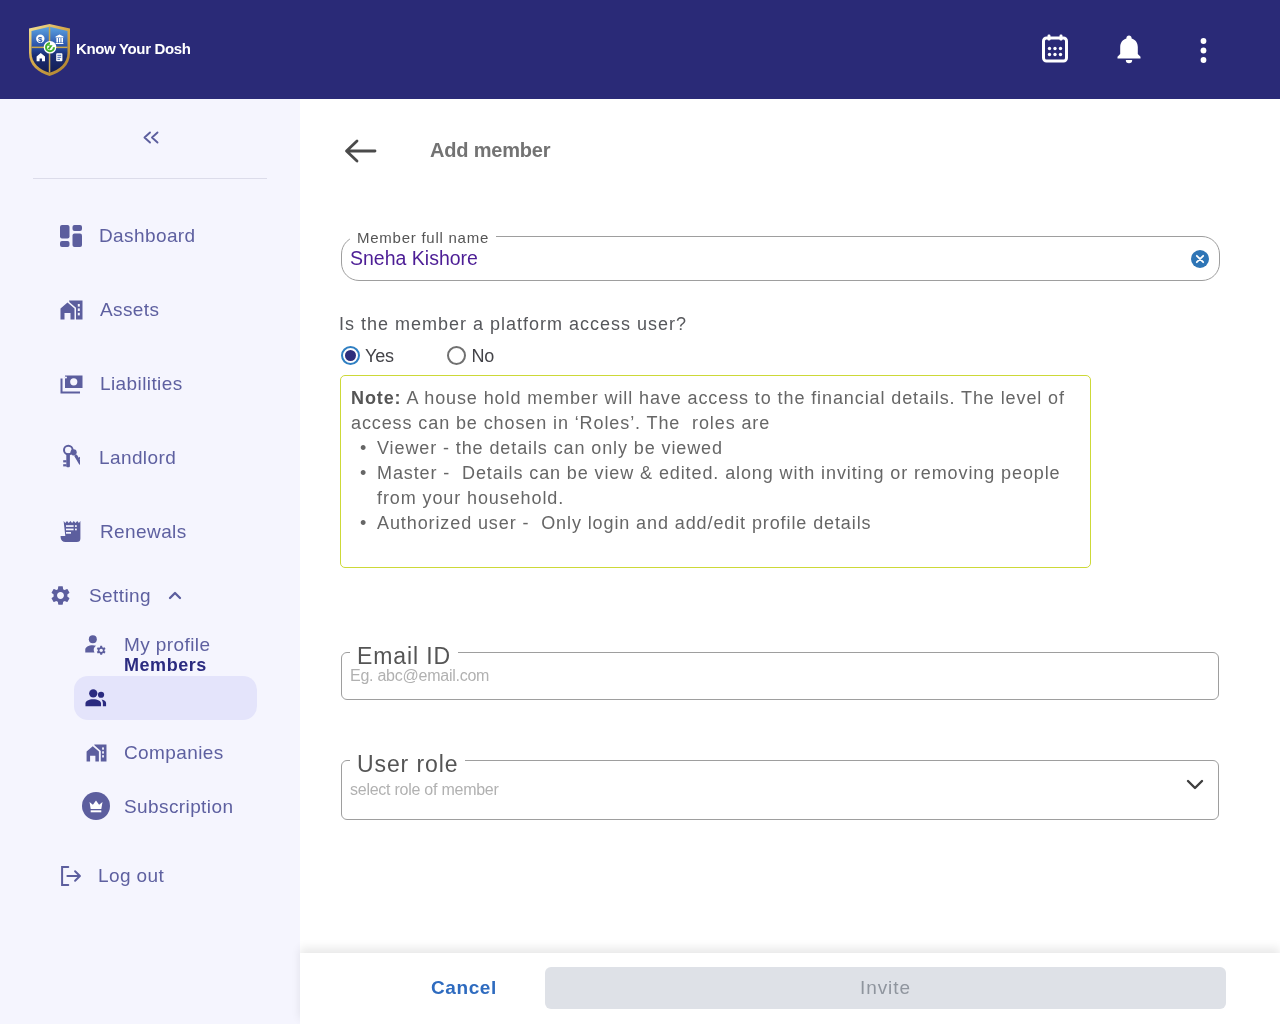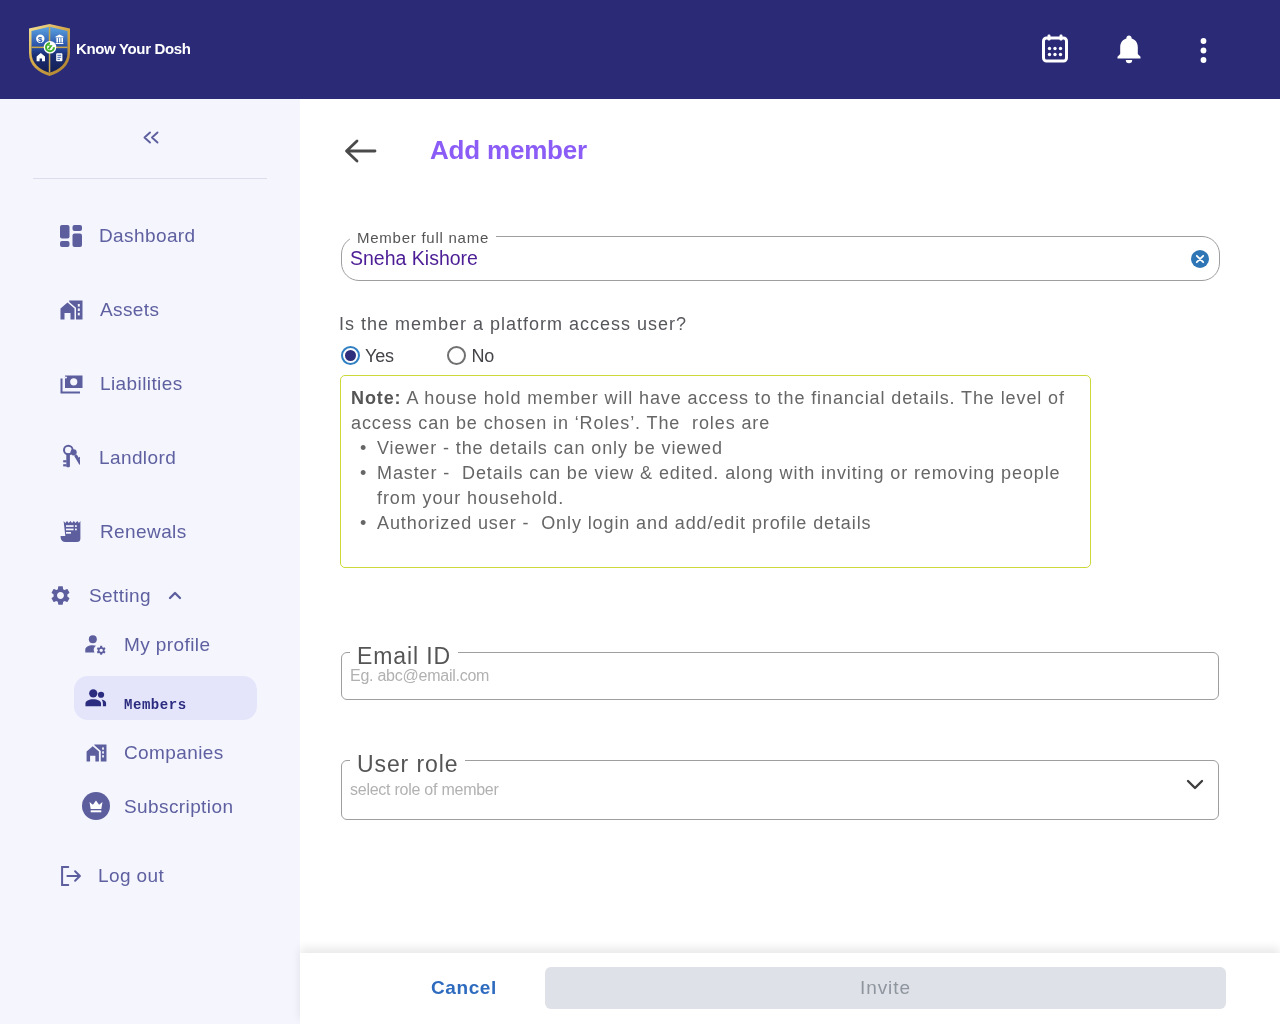--- a/index.html
+++ b/index.html
@@ -9,21 +9,21 @@
 .brand { position:absolute; left:76px; top:40px; color:#fff; font-size:15px; font-weight:bold; letter-spacing:-0.35px; }
 .hic { position:absolute; top:0; }
 .sidebar { position:absolute; left:0; top:99px; width:300px; height:925px; background:#f5f5fe; }
 .collapse { position:absolute; left:143px; top:32px; color:#5c5e9e; }
 .sdiv { position:absolute; left:33px; top:79px; width:234px; height:1px; background:#dcdcea; }
 .nav-item { position:absolute; height:21px; line-height:21px; color:#5e60a0; font-size:19px; letter-spacing:0.4px; white-space:nowrap; }
 .nav-ic { position:absolute; }
 .pill { position:absolute; left:74px; top:577px; width:183px; height:44px; background:#e4e4fb; border-radius:14px; }
 .main { position:absolute; left:300px; top:99px; width:980px; height:925px; background:#fff; }
 .backarrow { position:absolute; left:344px; top:139px; }
-.title { position:absolute; left:430px; top:136px; height:28px; line-height:28px; font-size:26px; font-weight:bold; color:#8b5cf6; letter-spacing:-0.2px; }
+.title { position:absolute; left:430px; top:136px; height:28px; line-height:28px; font-size:20px; font-weight:bold; color:#737373; letter-spacing:-0.2px; }
 .field { position:absolute; border:1px solid #9e9e9e; border-radius:6px; background:#fff; }
 .field .lab { position:absolute; top:-8px; left:8px; background:#fff; padding:0 7px; color:#555; }
 .lab-sm { font-size:15px; letter-spacing:0.75px; }
 .lab-lg { font-size:23px; color:#474747; letter-spacing:0.9px; }
 .fval { position:absolute; left:8px; top:0; height:100%; display:flex; align-items:center; font-size:19.5px; color:#4c1d95; letter-spacing:0px; }
 .phold { color:#b1b1b1 !important; font-size:16px !important; letter-spacing:-0.25px; }
 .clearbtn { position:absolute; right:10px; top:50%; margin-top:-9px; width:18px; height:18px; }
 .question { position:absolute; left:339px; top:314px; height:21px; line-height:21px; font-size:18px; color:#56575b; letter-spacing:1.0px; }
 .radio { display:inline-block; width:19px; height:19px; border-radius:50%; vertical-align:middle; }
 .r-yes { border:2px solid #2f7fc2; position:relative; }
@@ -177,21 +177,21 @@
     <path d="M21.4 16.9c0-0.2 0-0.4-0.1-0.6l1.2-0.95-1.05-1.8-1.4 0.55c-0.3-0.3-0.7-0.5-1.1-0.65l-0.2-1.5h-2.1l-0.2 1.5c-0.4 0.15-0.8 0.35-1.1 0.65l-1.4-0.55-1.05 1.8 1.2 0.95c-0.05 0.2-0.1 0.4-0.1 0.6s0.05 0.4 0.1 0.6l-1.2 0.95 1.05 1.8 1.4-0.55c0.3 0.3 0.7 0.5 1.1 0.65l0.2 1.5h2.1l0.2-1.5c0.4-0.15 0.8-0.35 1.1-0.65l1.4 0.55 1.05-1.8-1.2-0.95c0.1-0.2 0.1-0.4 0.1-0.6zm-3.7 1.9c-1.05 0-1.9-0.85-1.9-1.9s0.85-1.9 1.9-1.9 1.9 0.85 1.9 1.9-0.85 1.9-1.9 1.9z"></path>
   </svg>
   <div class="nav-item" style="left:124px; top:535px;">My profile</div>
 
   <svg class="nav-ic" style="left:85px; top:589px;" width="22" height="19" viewBox="0 0 24 20" fill="#2b2b80">
     <circle cx="9" cy="5.5" r="4.5"></circle>
     <path d="M9 12 c-4.8 0-8.5 2-8.5 4.6 V19.5 H17.5 V16.6 C17.5 14 13.8 12 9 12 z"></path>
     <circle cx="17.5" cy="7" r="3.4"></circle>
     <path d="M18 12.2 c2.9 0.5 5 1.9 5 3.9 V19.5 H19.5 V16.6 c0-1.8-0.6-3.3-1.5-4.4z"></path>
   </svg>
-  <div class="nav-item" style="left:124px; top:596px; color:#2b2b80; font-weight:bold; font-size:14px; letter-spacing:0.55px;font-family:Liberation Mono, monospace;">Members</div>
+  <div class="nav-item" style="left:124px; top:556px; color:#2b2b80; font-weight:bold; font-size:18px; letter-spacing:0.55px;">Members</div>
 
   <svg class="nav-ic" style="left:86px; top:645px;" width="22" height="18" viewBox="0 0 23 19" fill="#5c5e9e">
     <path d="M0.5 8 L7 2.5 L13.5 8 V18.5 H9.8 V12.5 H4.2 V18.5 H0.5 Z"></path>
     <path d="M8.5 0.5 H21.5 V18.5 H15.5 V7.3 L9 1.7 Z"></path>
     <g fill="#f5f5fe">
         <rect x="16.9" y="3.6" width="1.9" height="2.4"></rect>
         <rect x="16.9" y="7.7" width="1.9" height="2.4"></rect>
         <rect x="16.9" y="11.8" width="1.9" height="2.4"></rect>
       </g>
   </svg>

